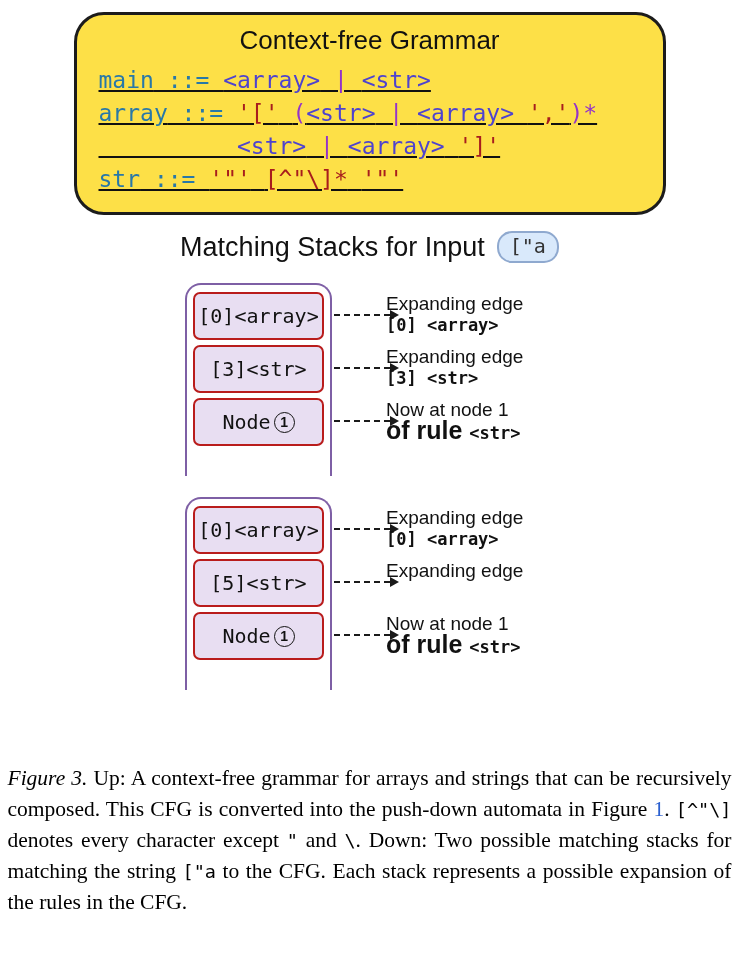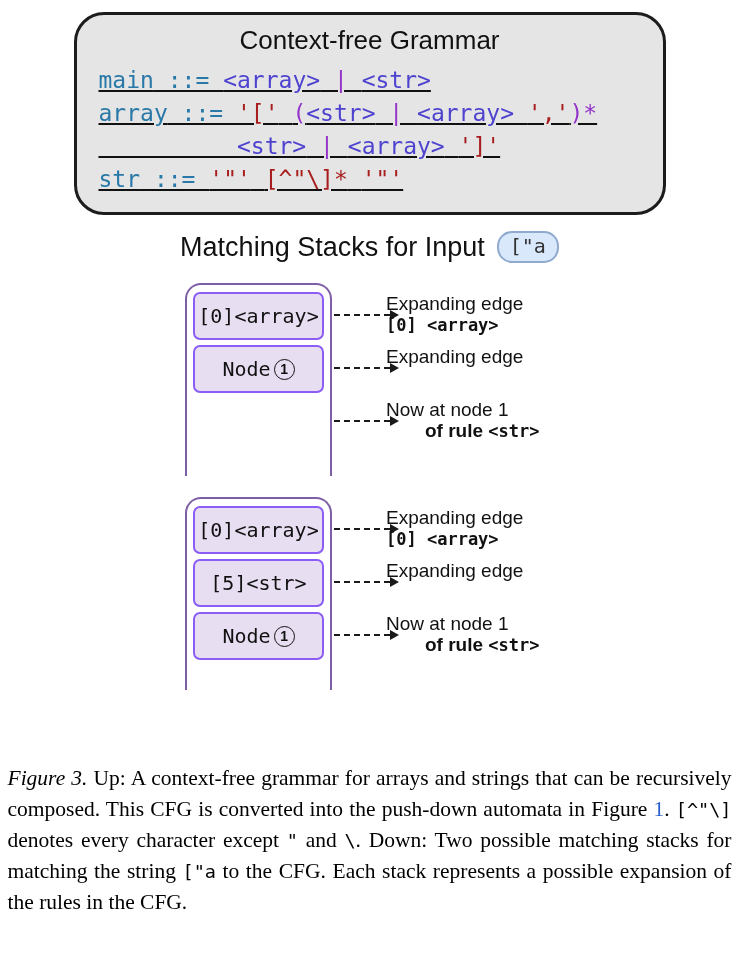--- a/index.html
+++ b/index.html
@@ -7,21 +7,21 @@
   body {
     width:739px; height:977px; overflow:hidden;
     font-family:"Liberation Sans", sans-serif; color:#111;
     position:relative;
   }
 
   
   .grammar-box {
     width:592px; margin:12px auto 0;
     border:3px solid #1c1c1c; border-radius:30px;
-    padding:10px 22px 16px; background:#e5e5e5;
+    padding:10px 22px 16px; background:#fde047;
   }
   .grammar-title { text-align:center; font-size:26px; color:#111; margin-bottom:8px; }
   .gcode { font-family:"DejaVu Sans Mono", monospace; font-size:23px; line-height:33px; white-space:pre;text-decoration:underline; }
   .gline { white-space:pre; }
   .tok-rule  { color:#2878a8; }
   .tok-op    { color:#2878a8; }
   .tok-nt    { color:#4e43cf; }
   .tok-bar   { color:#9433c9; }
   .tok-par   { color:#9433c9; }
   .tok-lit   { color:#a81d1d; }
@@ -41,40 +41,40 @@
   
   .stacks-area { margin-top:20px; }
   .stack { position:relative; height:196px; margin-bottom:18px; }
   .shell {
     position:absolute; left:185px; top:0; width:147px; height:193px;
     border:2.5px solid #7e5fa5; border-bottom:none;
     border-radius:16px 16px 0 0; padding:7px 6px 0; background:#fff;
   }
   .cell {
     height:48px; margin-bottom:5px;
-    background:#e8def2; border:2px solid #8b5cf6; border-radius:7px;
+    background:#e8def2; border:2px solid #b91c1c; border-radius:7px;
     display:flex; align-items:center; justify-content:center;
     font-family:"DejaVu Sans Mono", monospace; font-size:20px; color:#111;
   }
   .circle {
     display:inline-flex; align-items:center; justify-content:center;
     width:21px; height:21px; border:1.6px solid #111; border-radius:50%;
     font-family:"Liberation Sans", sans-serif; font-size:14px; font-weight:bold;
     margin-left:3px; flex:0 0 auto;
   }
   .arrow { position:absolute; left:334px; width:56px; height:0; border-top:2.4px dashed #1a1a1a; }
   .arrow::after {
     content:''; position:absolute; right:-9px; top:-6px; width:0; height:0;
     border-left:9px solid #1a1a1a; border-top:5px solid transparent; border-bottom:5px solid transparent;
   }
   .note { position:absolute; left:386px; line-height:21px; white-space:nowrap; }
   .note-l1 { font-size:19px; color:#111; }
   .note-l2 { font-size:19px; color:#111;font-weight:bold; }
   .seg-mono { font-family:"DejaVu Sans Mono", monospace; font-size:17px; }
-  .seg-sans { font-size:19px;margin-left:39px; }
+  .seg-sans { font-size:25px; }
 
   
   .caption {
     width:724px; margin:70px auto 0;
     font-family:"Liberation Serif", serif; font-size:21.5px; line-height:31px;
     text-align:justify; color:#000;
   }
   .cap-italic { font-style:italic; }
   .cap-link { color:#2a5fd0; }
   .cap-code { font-family:"DejaVu Sans Mono", monospace; font-size:18.5px; }
@@ -93,32 +93,36 @@
   <span class="pill">["a</span>
 </div>
 
 <div class="stacks-area">
     <div class="stack">
       <div class="shell">
         <div class="cell">
           <span class="cell-label">[0]&lt;array&gt;</span>
         </div>
         <div class="cell">
+          <span class="cell-label">[3]&lt;str&gt;</span>
+        </div>
+        <div class="cell">
           <span class="cell-label">Node </span>
           <span class="circle">1</span>
         </div>
       </div>
       <div class="arrow" style="top: 31px;"></div>
       <div class="note" style="top: 10px;">
         <div class="note-l1">Expanding edge</div>
         <div class="note-l2"><span class="seg-mono">[0] &lt;array&gt;</span></div>
       </div>
       <div class="arrow" style="top: 84px;"></div>
       <div class="note" style="top: 63px;">
         <div class="note-l1">Expanding edge</div>
+        <div class="note-l2"><span class="seg-mono">[3] &lt;str&gt;</span></div>
       </div>
       <div class="arrow" style="top: 137px;"></div>
       <div class="note" style="top: 116px;">
         <div class="note-l1">Now at node 1</div>
         <div class="note-l2"><span class="seg-sans">of rule </span><span class="seg-mono">&lt;str&gt;</span></div>
       </div>
     </div>
     <div class="stack">
       <div class="shell">
         <div class="cell">

